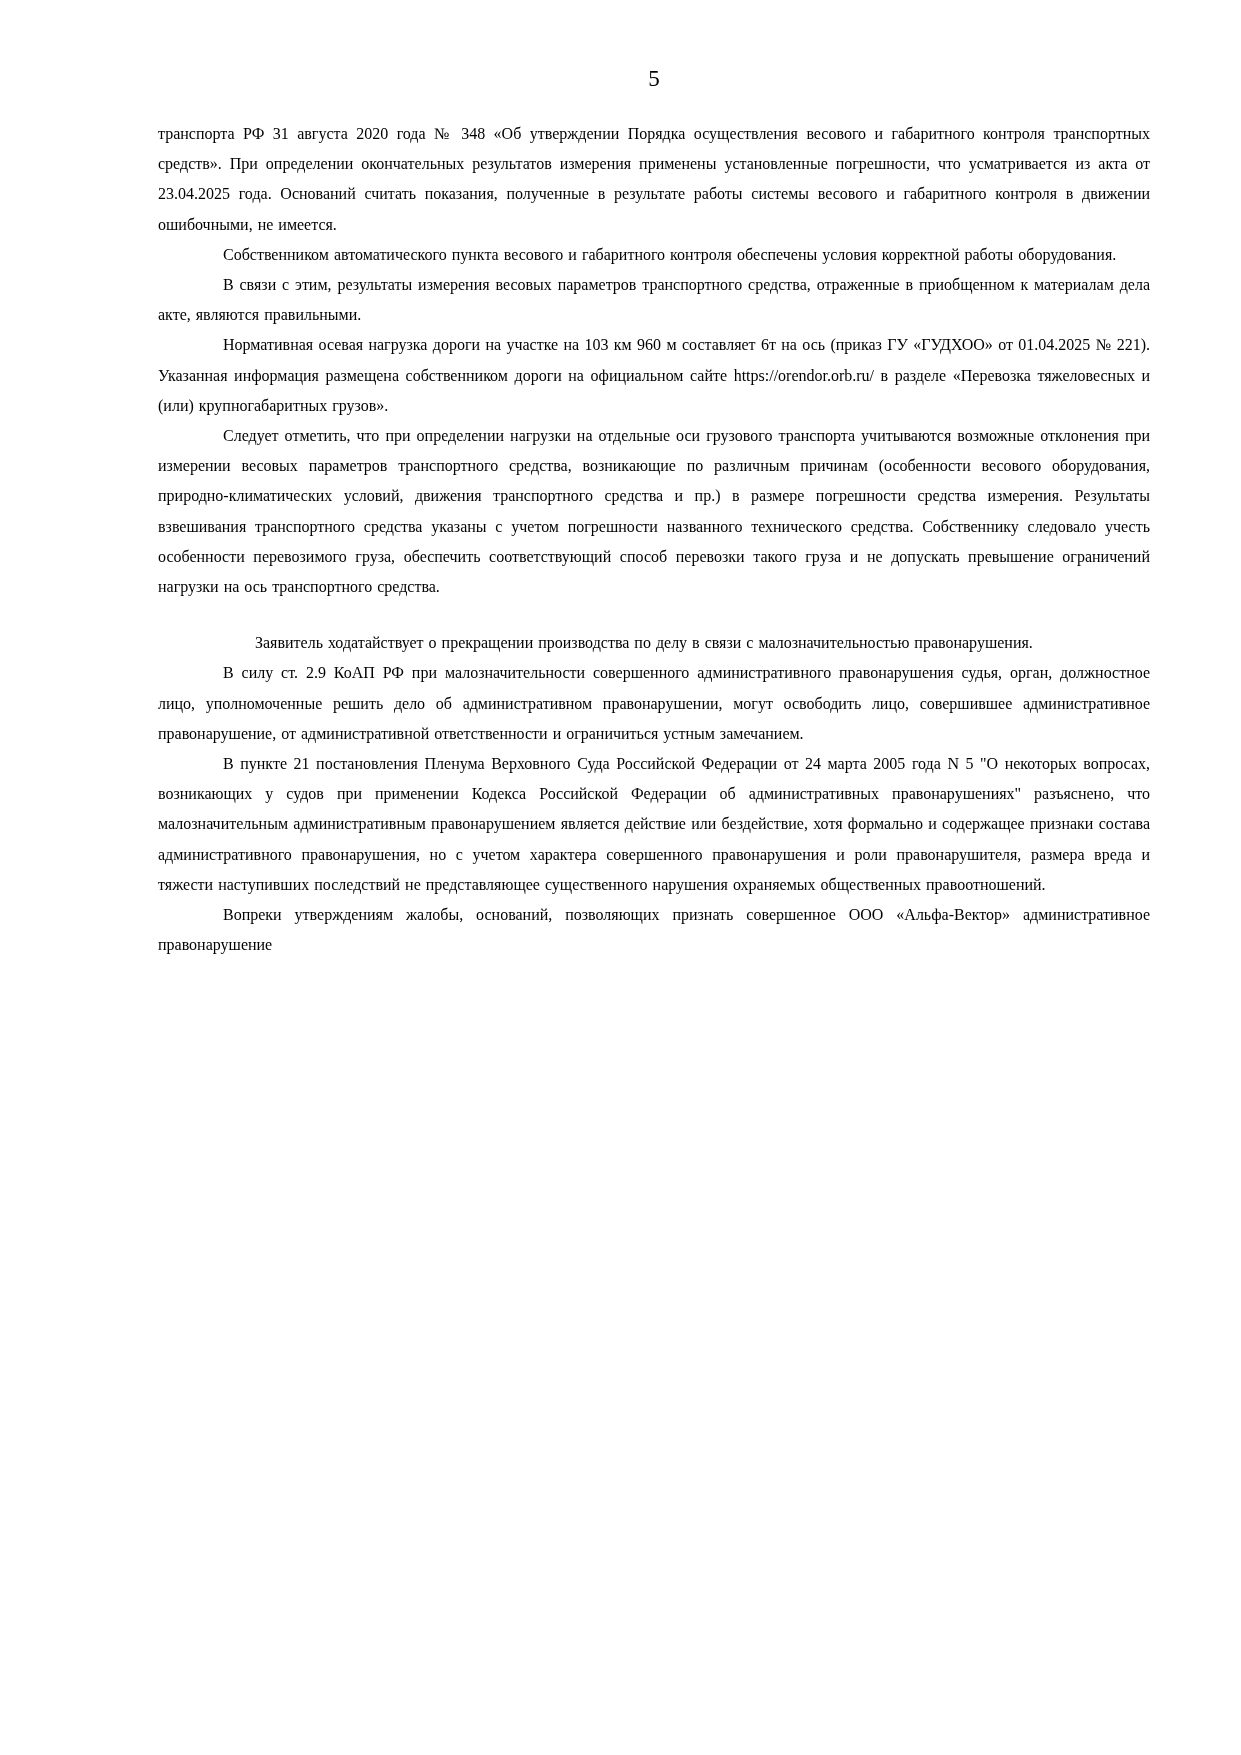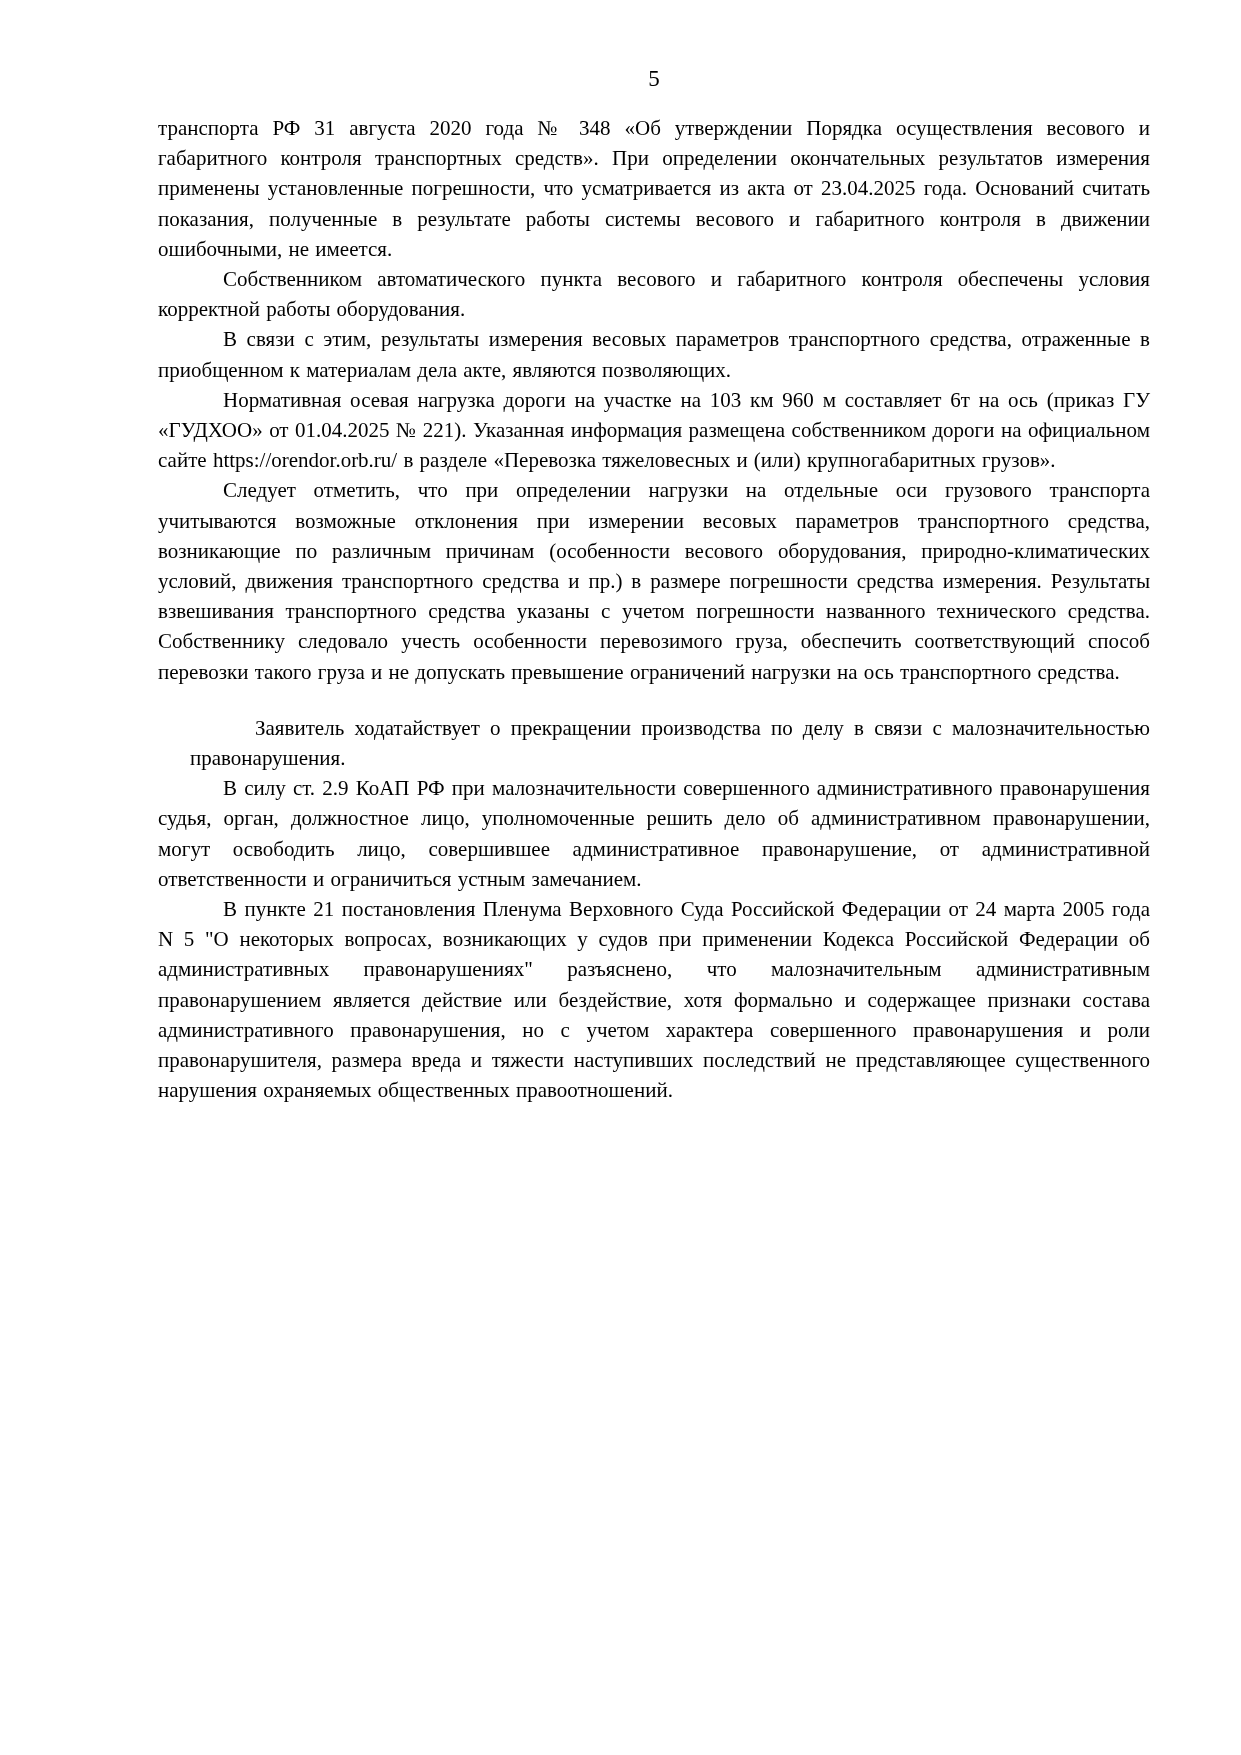--- a/index.html
+++ b/index.html
@@ -24,24 +24,24 @@
     position: absolute;
     top: 64px;
     left: 158px;
     width: 992px;
     text-align: center;
     font-size: 23px;
     line-height: 30px;
   }
   .content {
     position: absolute;
-    top: 113px;
+    top: 119px;
     left: 158px;
     width: 992px;
-    font-size: 21px;
+    font-size: 16px;
     line-height: 30.2px;
     text-align: justify;
   }
   .content p {
     margin: 0;
     padding: 0;
     text-indent: 65px;
     word-spacing: 1px;
   }
   .content p.no-indent {
@@ -56,20 +56,21 @@
   }
 </style>
 </head>
 <body>
 
 <div class="page">
   <div class="page-number">5</div>
   <div class="content" id="content">
       <p class="no-indent">транспорта РФ 31 августа 2020 года № 348 «Об утверждении Порядка осуществления весового и габаритного контроля транспортных средств». При определении окончательных результатов измерения применены установленные погрешности, что усматривается из акта от 23.04.2025  года. Оснований считать показания, полученные в результате работы системы весового и габаритного контроля в движении ошибочными, не имеется.</p>
       <p>Собственником автоматического пункта весового и габаритного контроля обеспечены условия корректной работы оборудования.</p>
-      <p>В связи с этим, результаты измерения весовых параметров транспортного средства, отраженные в приобщенном к материалам дела акте, являются позволяющих.</p>
+      <p>В связи с этим, результаты измерения весовых параметров транспортного средства, отраженные в приобщенном к материалам дела акте, являются правильными.</p>
       <p>Нормативная осевая нагрузка дороги на участке на 103 км 960 м составляет 6т на ось (приказ ГУ «ГУДХОО» от 01.04.2025 № 221). Указанная информация размещена собственником дороги на официальном сайте https://orendor.orb.ru/ в разделе «Перевозка тяжеловесных и (или) крупногабаритных грузов».</p>
       <p>Следует отметить, что при определении нагрузки на отдельные оси грузового транспорта учитываются возможные отклонения при измерении весовых параметров транспортного средства, возникающие по различным причинам (особенности весового оборудования, природно-климатических условий, движения транспортного средства и пр.) в размере погрешности средства измерения. Результаты взвешивания транспортного средства указаны с учетом погрешности названного технического средства. Собственнику следовало учесть особенности перевозимого груза, обеспечить соответствующий способ перевозки такого груза и не допускать превышение ограничений нагрузки на ось транспортного средства.</p>
       <p class="space-before">Заявитель ходатайствует о прекращении производства по делу в связи с малозначительностью правонарушения.</p>
       <p>В силу ст. 2.9 КоАП РФ при малозначительности совершенного административного правонарушения судья, орган, должностное лицо, уполномоченные решить дело об административном правонарушении, могут освободить лицо, совершившее административное правонарушение, от административной ответственности и ограничиться устным замечанием.</p>
       <p>В пункте 21 постановления Пленума Верховного Суда Российской Федерации от 24 марта 2005 года N 5 "О некоторых вопросах, возникающих у судов при применении Кодекса Российской Федерации об административных правонарушениях" разъяснено, что малозначительным административным правонарушением является действие или бездействие, хотя формально и содержащее признаки состава административного правонарушения, но с учетом характера совершенного правонарушения и роли правонарушителя, размера вреда и тяжести наступивших последствий не представляющее существенного нарушения охраняемых общественных правоотношений.</p>
+      <p class="justify-last">Вопреки утверждениям жалобы, оснований, позволяющих признать совершенное ООО «Альфа-Вектор» административное правонарушение</p>
     </div>
 </div>
 
 </body></html>

